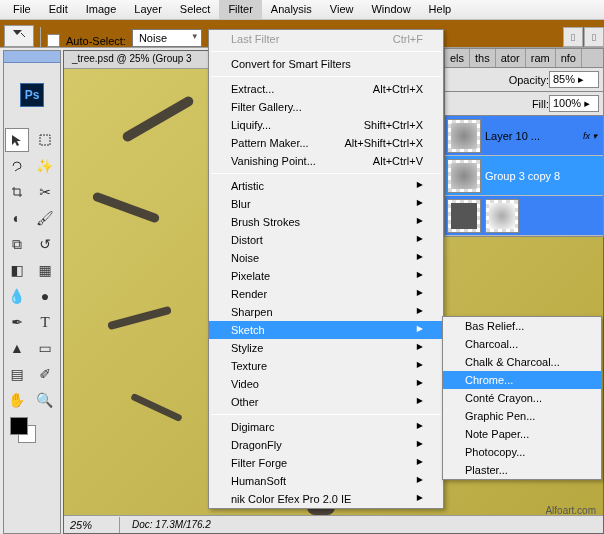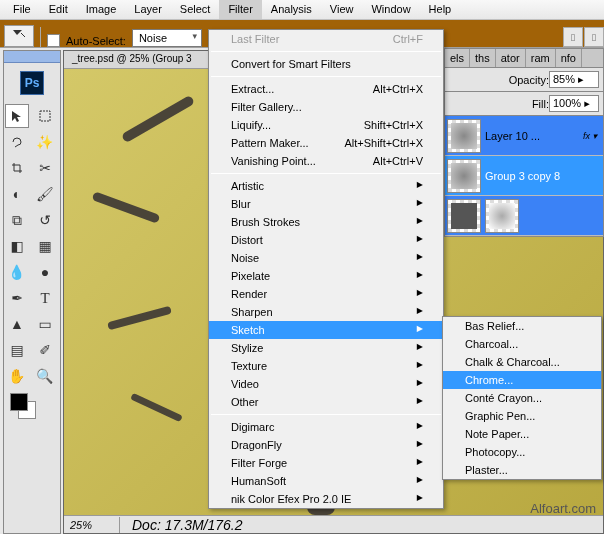--- a/index.html
+++ b/index.html
@@ -8,54 +8,54 @@
 .menubar-item { padding: 3px 9px; cursor: default; }
 .menubar-item.active { background: #d0d0d0; }
 .options-bar { background: #a16207; height: 28px; border-bottom: 1px solid #a0a0a0; display: flex; align-items: flex-end; padding-left: 4px; gap: 6px; }
 .tool-preset { width: 30px; height: 22px; background: #f0f0f0; border: 1px solid #999; display: flex; align-items: center; justify-content: center; }
 .checkbox { width: 13px; height: 13px; border: 1px solid #888; background: #fff; }
 .select-box { background: #fff; border: 1px solid #7a7a7a; padding: 2px 18px 2px 6px; height: 18px; position: relative; min-width: 70px; }
 .select-box::after { content: "▾"; position: absolute; right: 4px; top: 1px; font-size: 9px; color: #555; }
 .workspace { display: flex; height: 486px; }
 .tool-palette { width: 58px; background: #e4e4e4; border: 1px solid #888; margin: 2px 0 0 3px; }
 .tool-header { height: 12px; background: #9ab9e8; border-bottom: 1px solid #6a8ac0; }
-.ps-logo { width: 24px; height: 24px; background: #001c3a; color: #62b0ff; font-weight: bold; font-size: 12px; display: flex; align-items: center; justify-content: center; margin: 8px auto; border: 1px solid #3a6aa8; }
+.ps-logo { width: 24px; height: 24px; background: #001c3a; color: #62b0ff; font-weight: bold; font-size: 12px; display: flex; align-items: center; justify-content: center; margin: 20px auto; border: 1px solid #3a6aa8; }
 .tool-grid { display: grid; grid-template-columns: 1fr 1fr; }
 .tool-btn { width: 24px; height: 24px; border: 1px solid transparent; display: flex; align-items: center; justify-content: center; margin: 1px; color: #333; font-size: 14px; }
 .tool-btn.sel { background: #fff; border: 1px solid #888; }
 .color-swatches { padding: 4px; position: relative; height: 36px; }
 .swatch-fg { width: 18px; height: 18px; background: #000; border: 1px solid #888; position: absolute; top: 4px; left: 6px; z-index: 2; }
 .swatch-bg { width: 18px; height: 18px; background: #fff; border: 1px solid #888; position: absolute; top: 12px; left: 14px; }
 .canvas-area { flex: 1; position: relative; background: #808080; margin: 2px 0 0 2px; border: 1px solid #666; }
 .doc-tab { background: #d8d8d8; height: 18px; padding: 2px 8px; border-bottom: 1px solid #999; font-size: 10px; white-space: nowrap; overflow: hidden; }
 .canvas-viewport { position: absolute; top: 18px; left: 0; right: 0; bottom: 18px; background: linear-gradient(135deg, #d4c868, #b8a840); overflow: hidden; }
 .tree-trunk { position: absolute; left: 45%; top: 0; width: 28px; height: 100%; background: #4a4438; border-radius: 8px; }
 .branch { position: absolute; background: #4a4438; border-radius: 6px; }
 .status-bar { position: absolute; bottom: 0; left: 0; right: 0; height: 18px; background: #e4e4e4; border-top: 1px solid #999; display: flex; align-items: center; font-style: italic; }
 .zoom-box { width: 56px; border-right: 1px solid #999; padding: 2px 6px; }
-.doc-info { padding: 2px 12px; font-size: 14px; }
+.doc-info { padding: 2px 12px; font-size: 10px; }
 .dropdown-menu { position: absolute; top: 20px; left: 208px; width: 236px; background: #f0f0f0; border: 1px solid #888; box-shadow: 2px 2px 4px rgba(0,0,0,0.3); z-index: 100; margin-top: 9px; }
 .menu-item { display: flex; justify-content: space-between; padding: 3px 20px 3px 22px; white-space: nowrap; }
 .menu-item.disabled { color: #999; }
 .menu-item.highlighted { background: #3399ff; color: #fff; }
 .menu-item .arrow { font-size: 8px; }
 .menu-sep { height: 1px; background: #c0c0c0; margin: 3px 2px; border-bottom: 1px solid #fff; }
 .submenu { position: absolute; top: 316px; left: 442px; width: 160px; background: #f0f0f0; border: 1px solid #888; box-shadow: 2px 2px 4px rgba(0,0,0,0.3); z-index: 101; }
 .right-panels { position: absolute; top: 48px; right: 0; width: 160px; z-index: 50; }
 .panel-tabs { background: #c8c8c8; height: 20px; display: flex; border: 1px solid #888; font-size: 9px; overflow: hidden; }
 .panel-tab { padding: 3px 5px; border-right: 1px solid #999; }
 .opacity-row { background: #e4e4e4; padding: 3px 4px; display: flex; align-items: center; justify-content: flex-end; gap: 0; border: 1px solid #888; border-top: none; font-size: 10px; }
 .opacity-input { width: 50px; background: #fff; border: 1px solid #888; padding: 1px 3px; }
 .layer-list { background: #3b82f6; border: 1px solid #888; border-top: none; }
 .layer-row { display: flex; align-items: center; height: 40px; border-bottom: 1px solid #bbb; padding: 2px; gap: 4px; }
 .layer-row.selected { background: #3399ff; color: #fff; }
 .layer-thumb { width: 34px; height: 34px; background: #fff; border: 1px solid #888; background-image: repeating-conic-gradient(#ddd 0 25%, #fff 0 50%); background-size: 8px 8px; position: relative; }
 .layer-thumb-content { position: absolute; inset: 3px; }
 .fx-tag { font-size: 9px; margin-left: auto; font-style: italic; padding-right: 4px; }
-.watermark { position: absolute; right: 8px; bottom: 18px; font-size: 13px; color: #555; z-index: 200; }
+.watermark { position: absolute; right: 8px; bottom: 18px; font-size: 10px; color: #555; z-index: 200; }
 .align-icons { display: flex; gap: 1px; }
 .align-btn { width: 20px; height: 20px; border: 1px solid #aaa; background: #e8e8e8; display: flex; align-items: center; justify-content: center; font-size: 9px; color: #777; }
 </style>
 </head>
 <body>
 
 <div class="menubar" id="menubar">
     <div class="menubar-item">File</div>
     <div class="menubar-item">Edit</div>
     <div class="menubar-item">Image</div>

